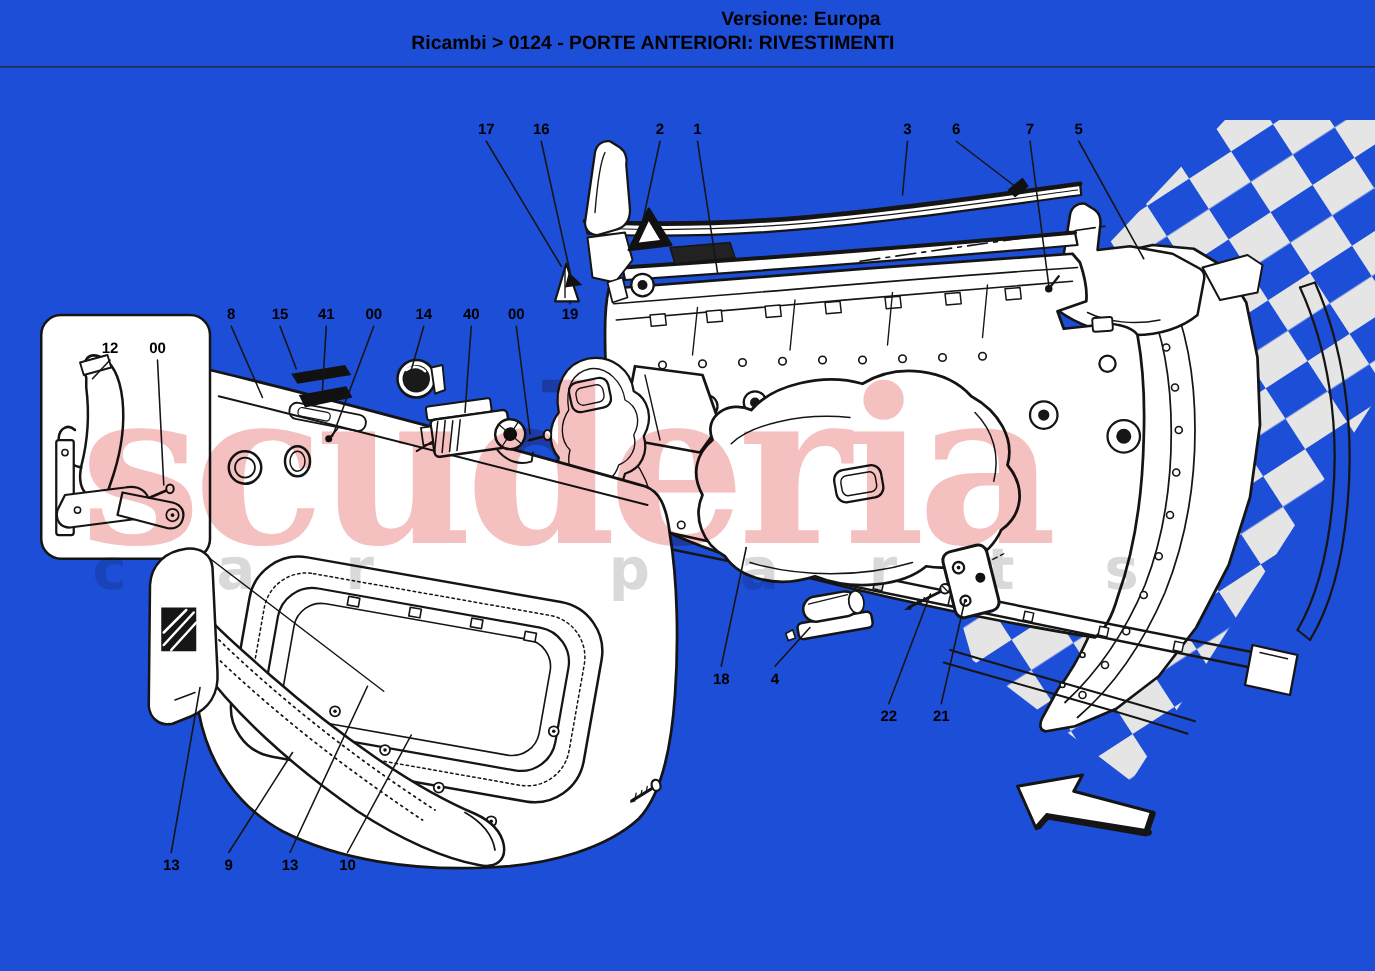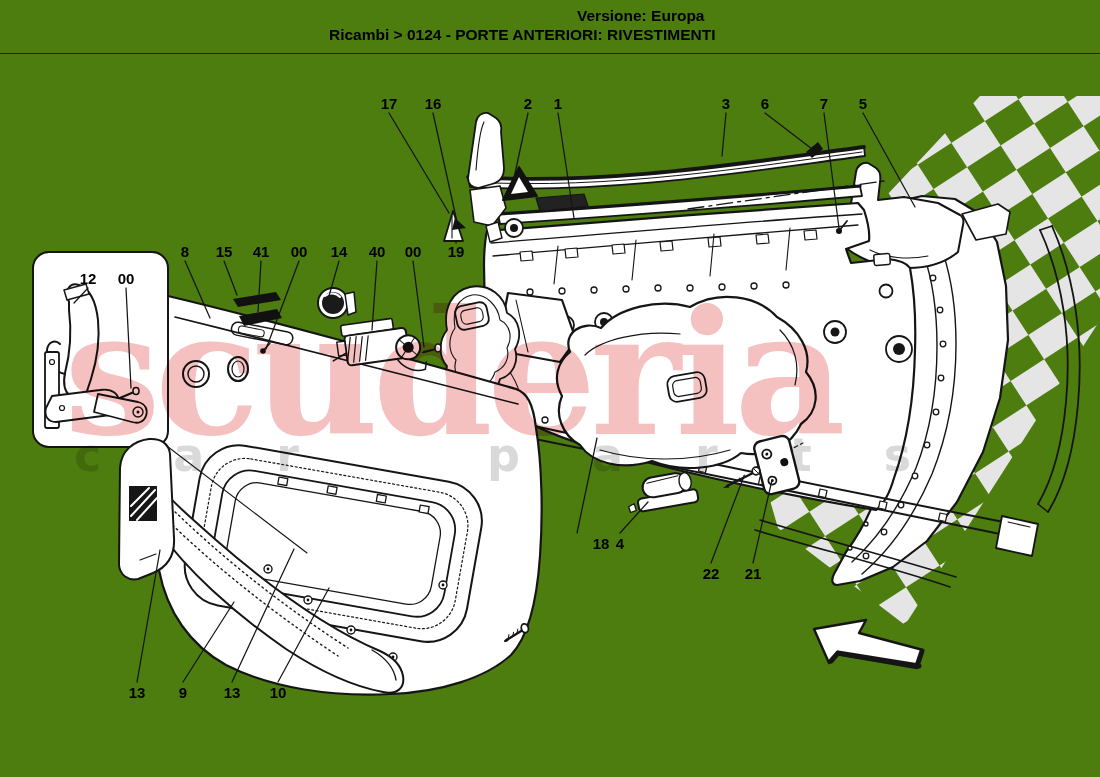--- a/index.html
+++ b/index.html
@@ -1,32 +1,32 @@
 <!DOCTYPE html>
 <html><head>
 <meta charset="utf-8">
 <style>
   html,body{margin:0;padding:0;background:#fff;}
-  #page{position:relative;width:1100px;height:777px;background:#4d7c0f;overflow:hidden;
+  #page{position:relative;width:1100px;height:777px;background:#1d4ed8;overflow:hidden;
         font-family:"Liberation Sans",sans-serif;}
   .hdr{position:absolute;font-weight:700;font-size:15.5px;color:#000;white-space:nowrap;}
   #hdr-version{left:577px;top:7px;}
   #hdr-breadcrumb{left:305px;top:26px;margin-left:24px;}
   #hdr-rule{position:absolute;left:0;top:53px;width:1100px;height:0;border-top:1.6px solid #222;}
   svg{position:absolute;left:0;top:0;}
   #flag-layer{z-index:1;}
   #art-layer{z-index:2;}
   #watermark-layer{position:absolute;left:0;top:0;width:1100px;height:777px;z-index:3;
                    mix-blend-mode:multiply;pointer-events:none;}
   #wm-brand{position:absolute;left:64px;top:288px;font-family:"DejaVu Serif",serif;
             font-weight:700;font-size:172px;letter-spacing:-6px;line-height:1;}
   #wm-sub{position:absolute;left:74px;top:432px;font-family:"DejaVu Sans",sans-serif;
           font-weight:700;font-size:46px;letter-spacing:72px;word-spacing:28px;line-height:1;}
   #callouts{position:absolute;left:0;top:0;width:1100px;height:777px;z-index:4;pointer-events:none;}
-  .callout{position:absolute;transform:translate(-50%,-50%);font-weight:700;font-size:15px;
+  .callout{position:absolute;transform:translate(-50%,-50%);font-weight:700;font-size:12px;
            color:#000;white-space:nowrap;}
   #leaders line{stroke:#151515;stroke-width:1.25;}
   .ln{stroke:#151515;fill:none;}
 </style>
 </head>
 <body>
 
 <div id="page">
 
   <div class="hdr" id="hdr-version">Versione: Europa</div>
@@ -391,21 +391,21 @@
       <div class="callout" style="left: 185px; top: 251px;">8</div>
       <div class="callout" style="left: 224px; top: 251px;">15</div>
       <div class="callout" style="left: 261px; top: 251px;">41</div>
       <div class="callout" style="left: 299px; top: 251px;">00</div>
       <div class="callout" style="left: 339px; top: 251px;">14</div>
       <div class="callout" style="left: 377px; top: 251px;">40</div>
       <div class="callout" style="left: 413px; top: 251px;">00</div>
       <div class="callout" style="left: 456px; top: 251px;">19</div>
       <div class="callout" style="left: 88px; top: 278px;">12</div>
       <div class="callout" style="left: 126px; top: 278px;">00</div>
-      <div class="callout" style="left: 577px; top: 543px; margin-left: 24px;">18</div>
+      <div class="callout" style="left: 577px; top: 543px;">18</div>
       <div class="callout" style="left: 620px; top: 543px;">4</div>
       <div class="callout" style="left: 711px; top: 573px;">22</div>
       <div class="callout" style="left: 753px; top: 573px;">21</div>
       <div class="callout" style="left: 137px; top: 692px;">13</div>
       <div class="callout" style="left: 183px; top: 692px;">9</div>
       <div class="callout" style="left: 232px; top: 692px;">13</div>
       <div class="callout" style="left: 278px; top: 692px;">10</div>
     </div>
 
 </div>

